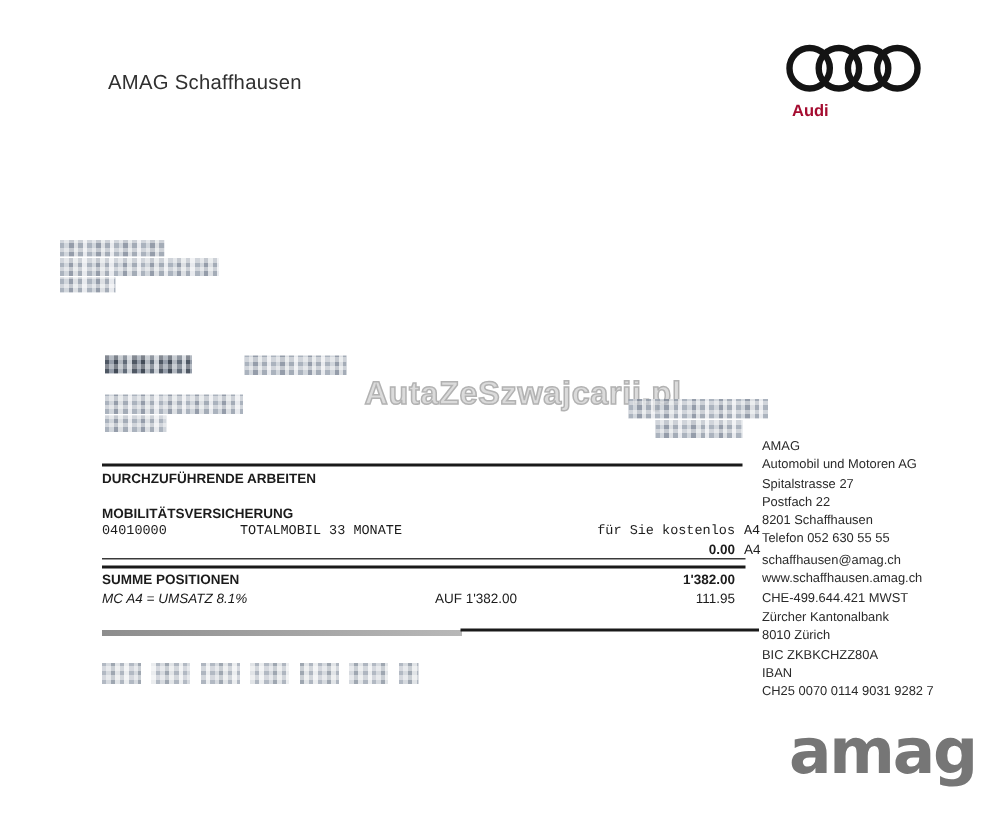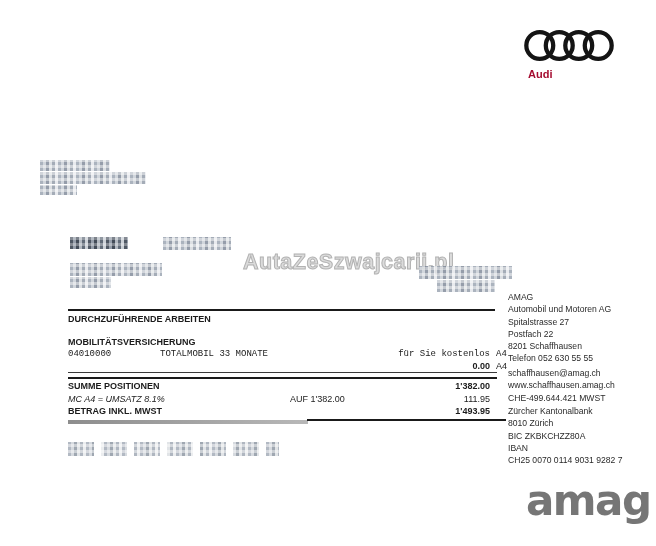--- a/index.html
+++ b/index.html
@@ -37,20 +37,21 @@
   .info{left:508px;font-size:8.6px;color:#2a2a2a;line-height:12.3px;white-space:nowrap;}
   
   .amag-logo{left:526px;top:476px;font-size:42px;font-weight:700;color:#767676;
              letter-spacing:-1.5px;font-family:"DejaVu Sans","Liberation Sans",sans-serif;}
 </style>
 </head>
 <body>
 
 <div class="page">
 
+  <div class="abs dealer-name">AMAG Schaffhausen</div>
 
   <svg class="abs audi-rings" width="90" height="39" viewBox="0 0 97 38">
     <g fill="none" stroke="#141414" stroke-width="4.6">
       <circle cx="17" cy="19" r="14.5"></circle>
       <circle cx="38" cy="19" r="14.5"></circle>
       <circle cx="59" cy="19" r="14.5"></circle>
       <circle cx="80" cy="19" r="14.5"></circle>
     </g>
   </svg>
   <div class="abs audi-word">Audi</div>
@@ -95,24 +96,20 @@
     <span class="abs tbl-text bold" style="left:0;">SUMME POSITIONEN</span>
     <span class="abs tbl-text bold amt">1'382.00</span>
   </div>
 
   <div class="abs" style="left:68px;top:394px;width:442px;height:11px;">
     <span class="abs tbl-text" style="left:0;font-style:italic;">MC A4 = UMSATZ 8.1%</span>
     <span class="abs tbl-text" style="left:222px;">AUF 1'382.00</span>
     <span class="abs tbl-text amt">111.95</span>
   </div>
 
-  <div class="abs" style="left:68px;top:406px;width:442px;height:11px;">
-    <span class="abs tbl-text bold" style="left:0;">BETRAG INKL. MWST</span>
-    <span class="abs tbl-text bold amt">1'493.95</span>
-  </div>
 
   <div class="abs" style="left:68px;top:420px;width:240px;height:4px;background:linear-gradient(90deg,#8d8d8d,#b8b8b8);"></div>
   <div class="abs rule" style="left:307px;top:419px;width:199px;height:1.6px;"></div>
 
   <div class="abs px-gapped" style="left:68px;top:442px;width:211px;height:14px;"></div>
 
   <div class="abs info" style="top:291px;">
     <div>AMAG</div>
     <div>Automobil und Motoren AG</div>
     <div>Spitalstrasse 27</div>

